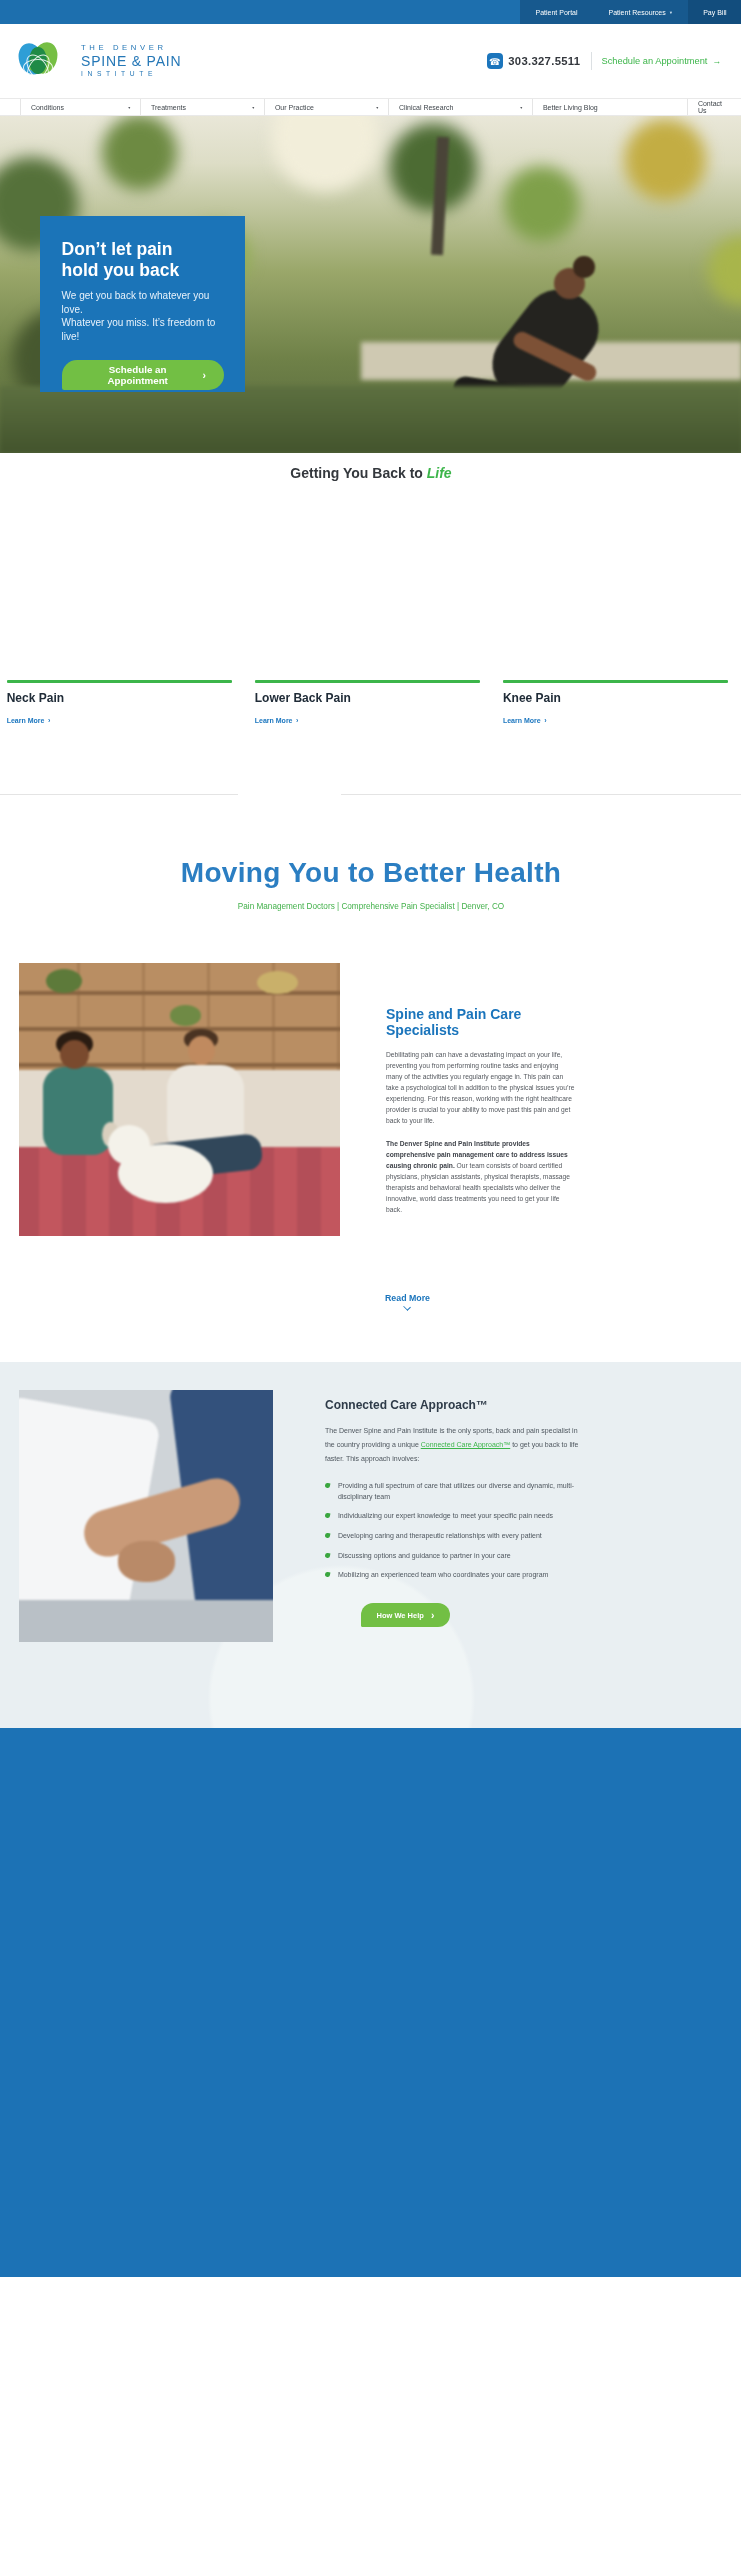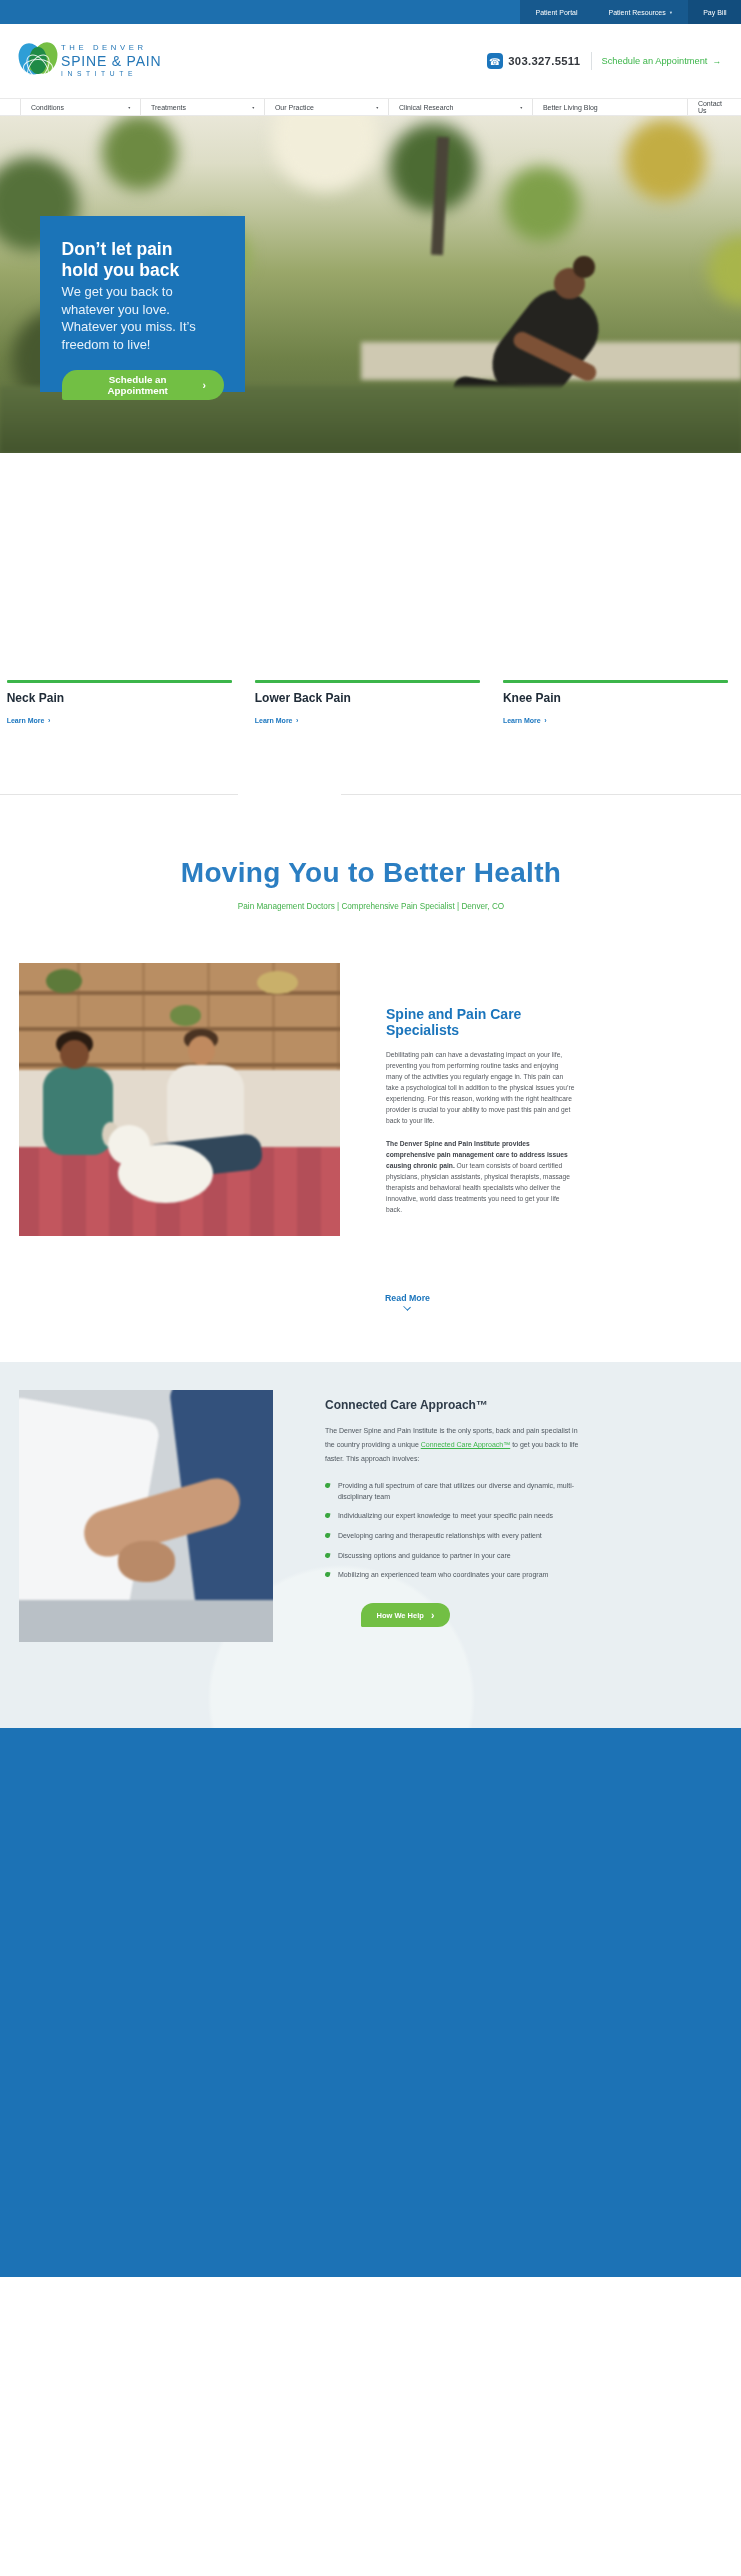--- a/index.html
+++ b/index.html
@@ -10,21 +10,21 @@
   
   .topbar { height:24px; background:#1d6fae; display:flex; justify-content:flex-end; }
   .topbar-right { display:flex; height:100%; }
   .topbar-item { display:flex; align-items:center; gap:4.1px; padding:0 15.5px; color:#ffffff;
                  font-size:7px; background:#17598e; cursor:pointer; text-decoration:none; }
   .topbar-item.darker { background:#124d7d; }
   .tb-caret { font-size:4.6px; color:#cfe2f1; }
 
   
   .header { height:74px; display:flex; align-items:center; padding:0 20.6px 0 19px; background:#fff; }
-  .logo { display:flex; align-items:center; gap:3px; cursor:pointer; }
+  .logo { display:flex; align-items:center; gap:23px; cursor:pointer; }
   .logo-mark { position:relative; width:39px; height:42px; }
   .leaf { position:absolute; width:24px; height:32px; }
   .leaf-blue { left:0; top:3.1px; background:#2e9ed6; border-radius:50% 50% 8% 50%; transform:rotate(-18deg); }
   .leaf-green { right:1px; top:2.1px; background:#76bf44; border-radius:50% 50% 50% 8%; transform:rotate(18deg); }
   .leaf-overlap { left:10.3px; top:7.2px; width:17.5px; height:27px; background:#1f8a46; border-radius:50% 50% 50% 50%; position:absolute; }
   .orbit { position:absolute; border:0.8px solid rgba(255,255,255,.85); border-radius:50%; width:30px; height:17.5px; left:4.1px; top:18.5px; }
   .orbit.o2 { transform:rotate(55deg); }
   .orbit.o3 { transform:rotate(-55deg); }
   .logo-text { color:#2577b6; line-height:1.25; }
   .logo-l1 { font-size:7.7px; letter-spacing:3.6px; }
@@ -69,21 +69,21 @@
   .p-part { position:absolute; filter:blur(1px); }
   .p-torso { left:507px; top:170px; width:77px; height:121px; background:#24231f; border-radius:36px; transform:rotate(38deg); }
   .p-head  { left:554px; top:152px; width:31px; height:31px; background:#6b4630; border-radius:50%; }
   .p-bun   { left:573px; top:140px; width:21.6px; height:21.6px; background:#3c2a1c; border-radius:50%; }
   .p-arm   { left:510px; top:232px; width:90px; height:16.5px; background:#7d5136; border-radius:8.2px; transform:rotate(26deg); }
   .p-leg   { left:453px; top:268px; width:118px; height:24px; background:#1d1c1a; border-radius:12px; transform:rotate(9deg); }
   .p-shoe  { left:502px; top:278px; width:47px; height:32px; background:#f2f2ec; border-radius:8.2px; transform:rotate(14deg); }
   .hero-box { position:absolute; left:40px; top:100px; width:205px; height:176px;
               background:#1b74b8; padding:23px 20.6px 0 21.6px; color:#fff; }
   .hero-title { font-size:17.5px; line-height:1.18; font-weight:bold; }
-  .hero-sub { margin-top:3px; font-size:13px; line-height:1.35; color:#e8f2fb; }
+  .hero-sub { margin-top:9px; font-size:10px; line-height:1.35; color:#e8f2fb; }
   .btn-green { display:inline-flex; align-items:center; gap:7.2px; background:#72bf44; color:#fff;
                border:none; cursor:pointer; font-family:inherit; font-weight:bold; }
   .hero-btn { margin-top:17px; height:30px; padding:0 18.5px; font-size:9.8px; border-radius:15px 15px 15px 2.1px; }
   .btn-chev { font-size:10.3px; font-weight:bold; }
 
   
   .life { position:relative; height:342px; background:#fff; }
   .life-title { text-align:center; padding-top:12.4px; font-size:14px; font-weight:bold; color:#34383d; }
   .life-accent { color:#3cb54a; font-style:italic; }
   .cards { position:absolute; top:227px; left:6.7px; right:14px;
@@ -256,20 +256,23 @@
         <span>Whatever you miss. It’s freedom to live!</span>
       </p>
       <button class="btn-green hero-btn">
         <span>Schedule an Appointment</span>
         <span class="btn-chev">›</span>
       </button>
     </div>
   </section>
 
   <section class="life">
+    <h2 class="life-title">
+      <span>Getting You Back to </span><span class="life-accent">Life</span>
+    </h2>
 
     <div class="cards">
       <div class="card">
         <div class="card-line"></div>
         <div class="card-title">Neck Pain</div>
         <a class="card-link">
           <span>Learn More</span>
           <span class="chev">›</span>
         </a>
       </div>

